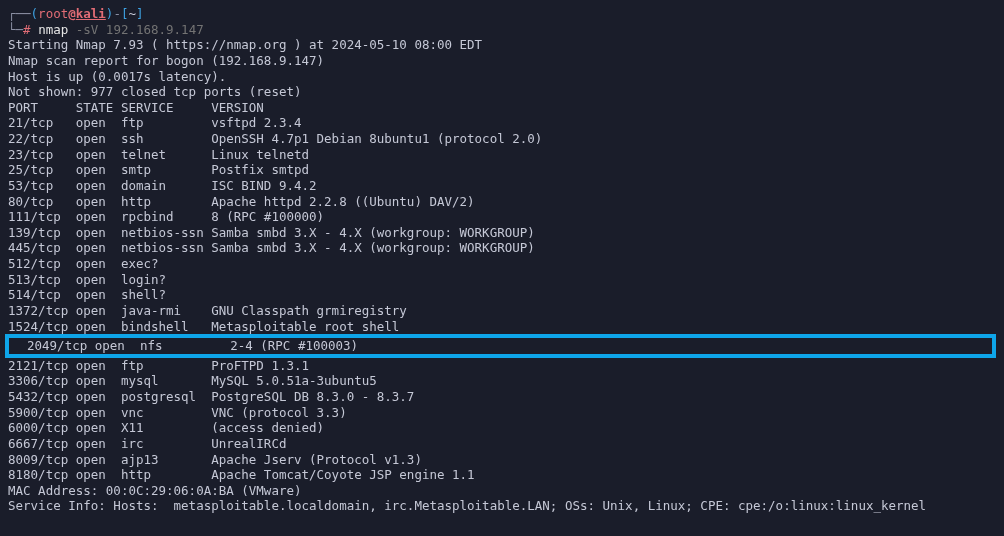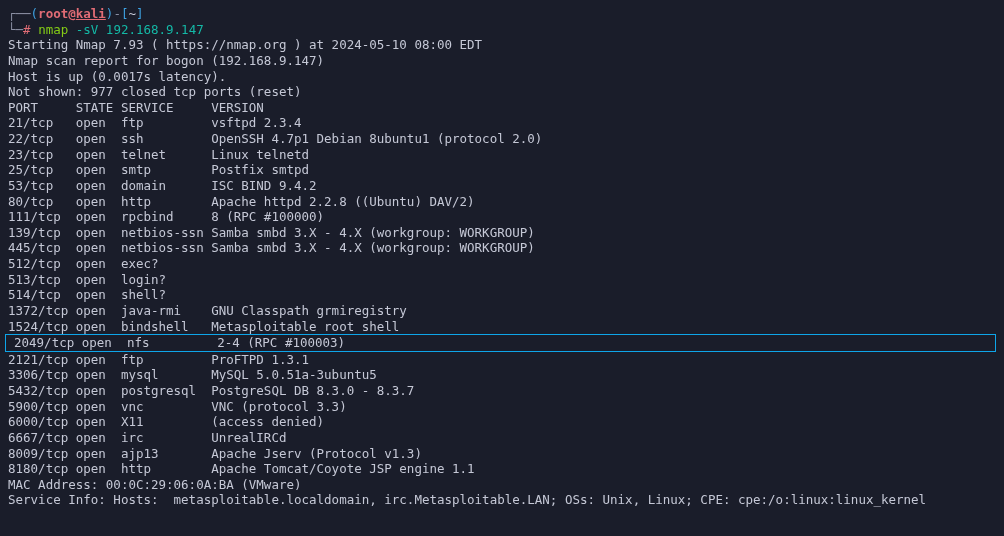--- a/index.html
+++ b/index.html
@@ -9,32 +9,32 @@
     color: #c5c8d6;
     font-family: "DejaVu Sans Mono", "Consolas", monospace;
     font-size: 12.5px;
     line-height: 1.25;
     width: 1004px;
     box-sizing: border-box;
   }
   .line { white-space: pre; }
   .prompt-dash { color: #8a8fa3; }
   .paren { color: #3da0e0; }
-  .user { color: #e06c75; font-weight: bold; }
+  .user { color: #e06c75; font-weight: normal; }
   .at { color: #e06c75; font-weight: bold; }
   .host { color: #e06c75; font-weight: bold; text-decoration: underline; }
   .bracket { color: #3da0e0; }
   .path { color: #c5c8d6; }
   .prompt-hash { color: #e06c75; }
-  .cmd { color: #84cc16; }
-  .args { color: #14b8a6; margin-top: 27px; }
+  .cmd { color: #e5e5e5; }
+  .args { color: #737373; margin-top: 27px; }
   .hl-row {
-    border: 1px solid #0ea5e9;
+    border: 4px solid #0ea5e9;
     box-sizing: border-box;
-    padding: 0 8px;
+    padding: 0 18px;
     margin-left: -3px;
   }
 </style>
 </head>
 <body>
 
 <div class="line"><span class="prompt-dash">┌──</span><span class="paren">(</span><span class="user">root</span><span class="at">@</span><span class="host">kali</span><span class="paren">)</span><span class="prompt-dash">-</span><span class="bracket">[</span><span class="path">~</span><span class="bracket">]</span></div>
 
 <div class="line"><span class="prompt-dash">└─</span><span class="prompt-hash">#</span> <span class="cmd">nmap</span> <span class="args">-sV 192.168.9.147</span></div>
 

